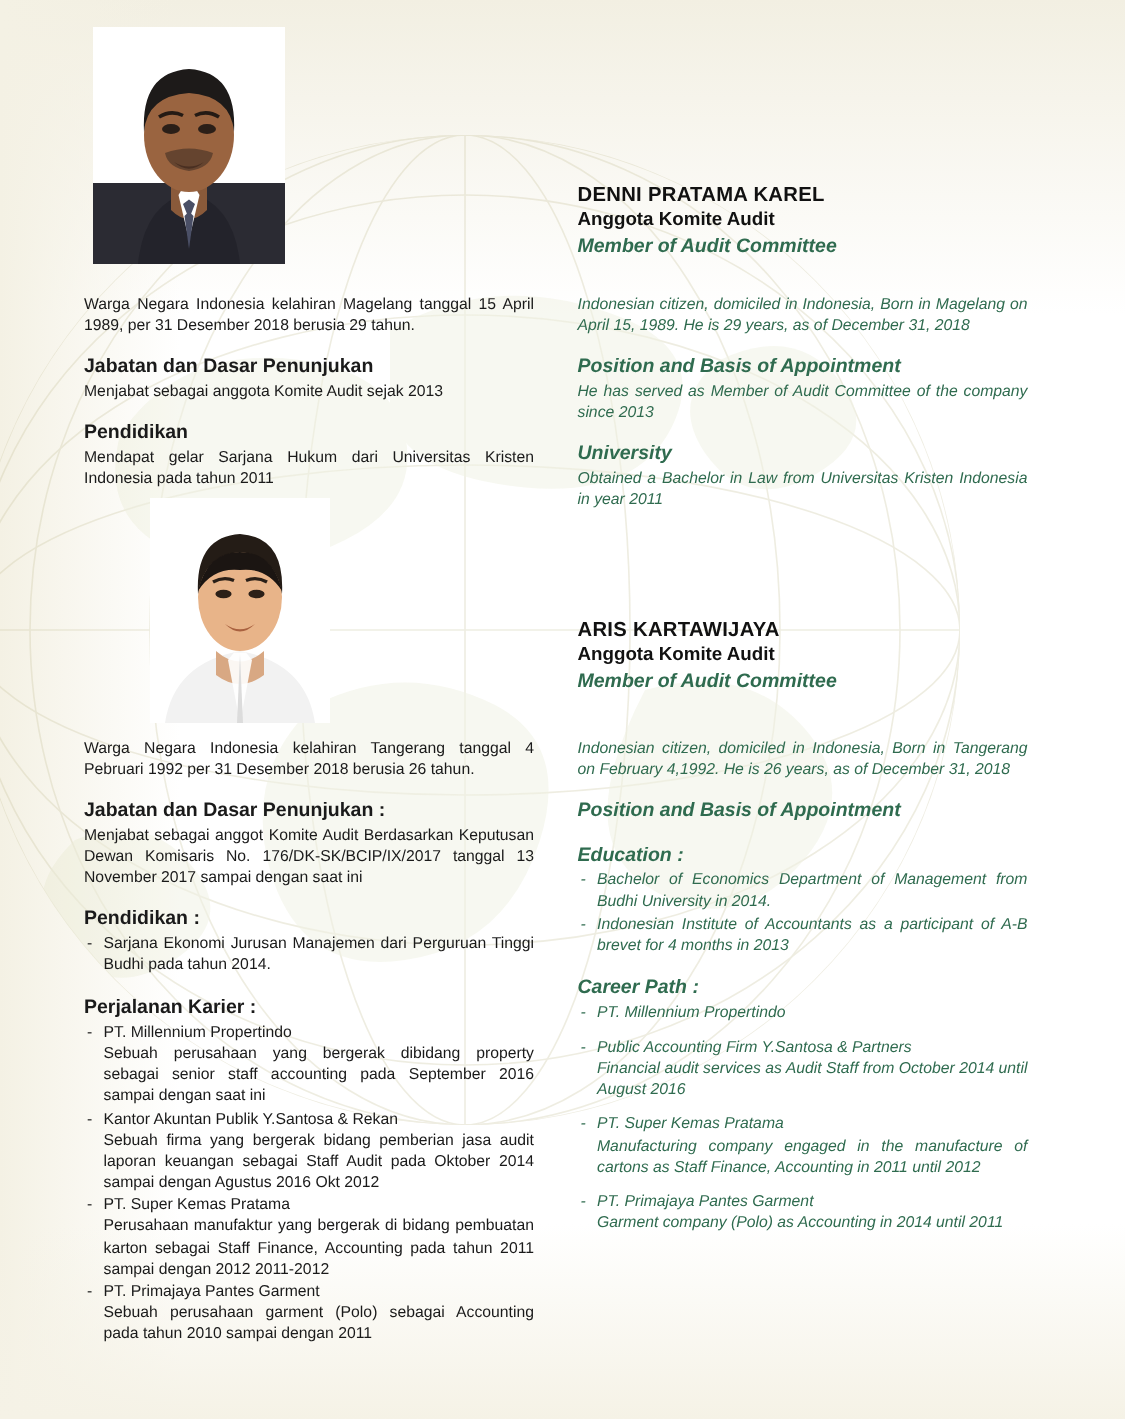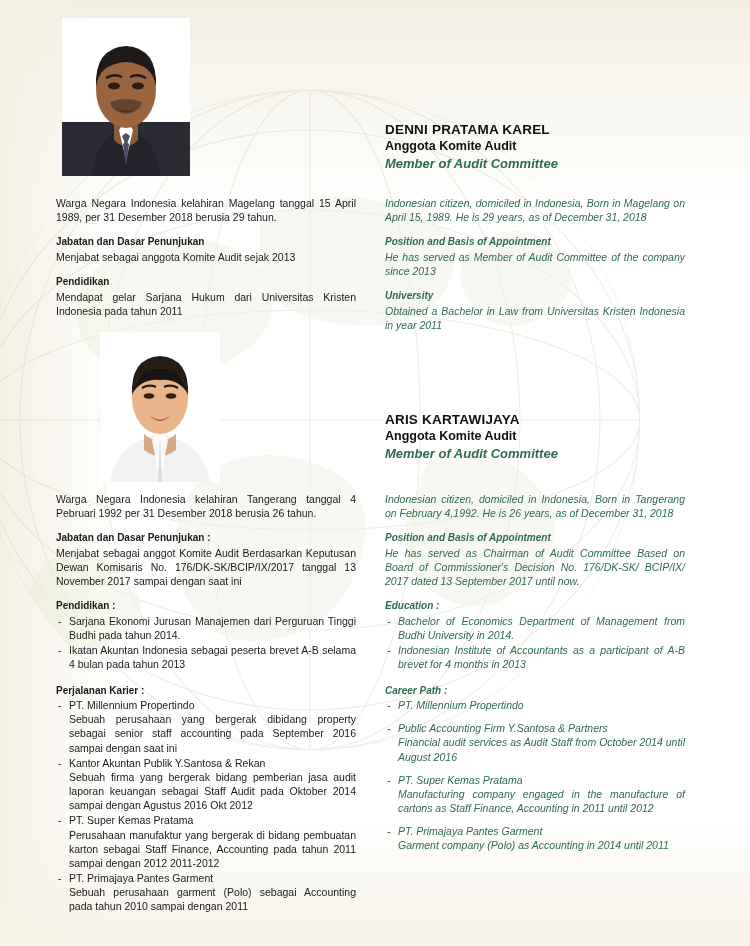--- a/index.html
+++ b/index.html
@@ -123,21 +123,21 @@
   }
   .col-en {
     left: 385px;
     width: 300px;
     text-align: justify;
     color: #2f6b4f;
     font-style: italic;
   }
 
   .sec-head {
-    font-size: 10px;
+    font-size: 13px;
     font-weight: bold;
     margin: 0 0 1px 0;
     line-height: 1.35;
   }
   .col-en .sec-head { color: #2f6b4f; }
 
   .body-text {
     font-size: 10.5px;
     line-height: 1.35;
     margin: 0;
@@ -287,21 +287,20 @@
 
       <div class="col col-id">
         <p class="body-text">Warga Negara Indonesia kelahiran Tangerang tanggal 4 Pebruari 1992 per 31 Desember 2018 berusia 26 tahun.</p>
         <div class="gap-m"></div>
         <p class="sec-head">Jabatan dan Dasar Penunjukan :</p>
         <p class="body-text">Menjabat sebagai anggot Komite Audit Berdasarkan Keputusan Dewan Komisaris No. 176/DK-SK/BCIP/IX/2017 tanggal 13 November 2017 sampai dengan saat ini</p>
         <div class="gap-m"></div>
         <p class="sec-head">Pendidikan :</p>
         <ul class="dash">
           <li>Sarjana Ekonomi Jurusan Manajemen dari Perguruan Tinggi Budhi pada tahun 2014.</li>
-          <li>Ikatan Akuntan Indonesia sebagai peserta brevet A-B selama 4 bulan pada tahun 2013</li>
         </ul>
         <div class="gap-m"></div>
         <p class="sec-head">Perjalanan Karier :</p>
         <ul class="dash">
           <li>
             <span class="sub-line">PT. Millennium Propertindo</span>
             <span class="sub-line">Sebuah perusahaan yang bergerak dibidang property sebagai senior staff accounting pada September 2016 sampai dengan saat ini</span>
           </li>
           <li>
             <span class="sub-line">Kantor Akuntan Publik Y.Santosa &amp; Rekan</span>
@@ -315,21 +314,20 @@
             <span class="sub-line">PT. Primajaya Pantes Garment</span>
             <span class="sub-line">Sebuah perusahaan garment (Polo) sebagai Accounting pada tahun 2010 sampai dengan 2011</span>
           </li>
         </ul>
       </div>
 
       <div class="col col-en">
         <p class="body-text">Indonesian citizen, domiciled in Indonesia, Born in Tangerang on February 4,1992. He is 26 years, as of December 31, 2018</p>
         <div class="gap-m"></div>
         <p class="sec-head">Position and Basis of Appointment</p>
-        <p class="body-text">He has served as Chairman of Audit Committee Based on Board of Commissioner's Decision No. 176/DK-SK/ BCIP/IX/ 2017 dated 13 September 2017 until now.</p>
         <div class="gap-m"></div>
         <p class="sec-head">Education :</p>
         <ul class="dash">
           <li>Bachelor of Economics Department of Management from Budhi University in 2014.</li>
           <li>Indonesian Institute of Accountants as a participant of A-B brevet for 4 months in 2013</li>
         </ul>
         <div class="gap-m"></div>
         <p class="sec-head">Career Path :</p>
         <ul class="dash">
           <li class="spaced">

